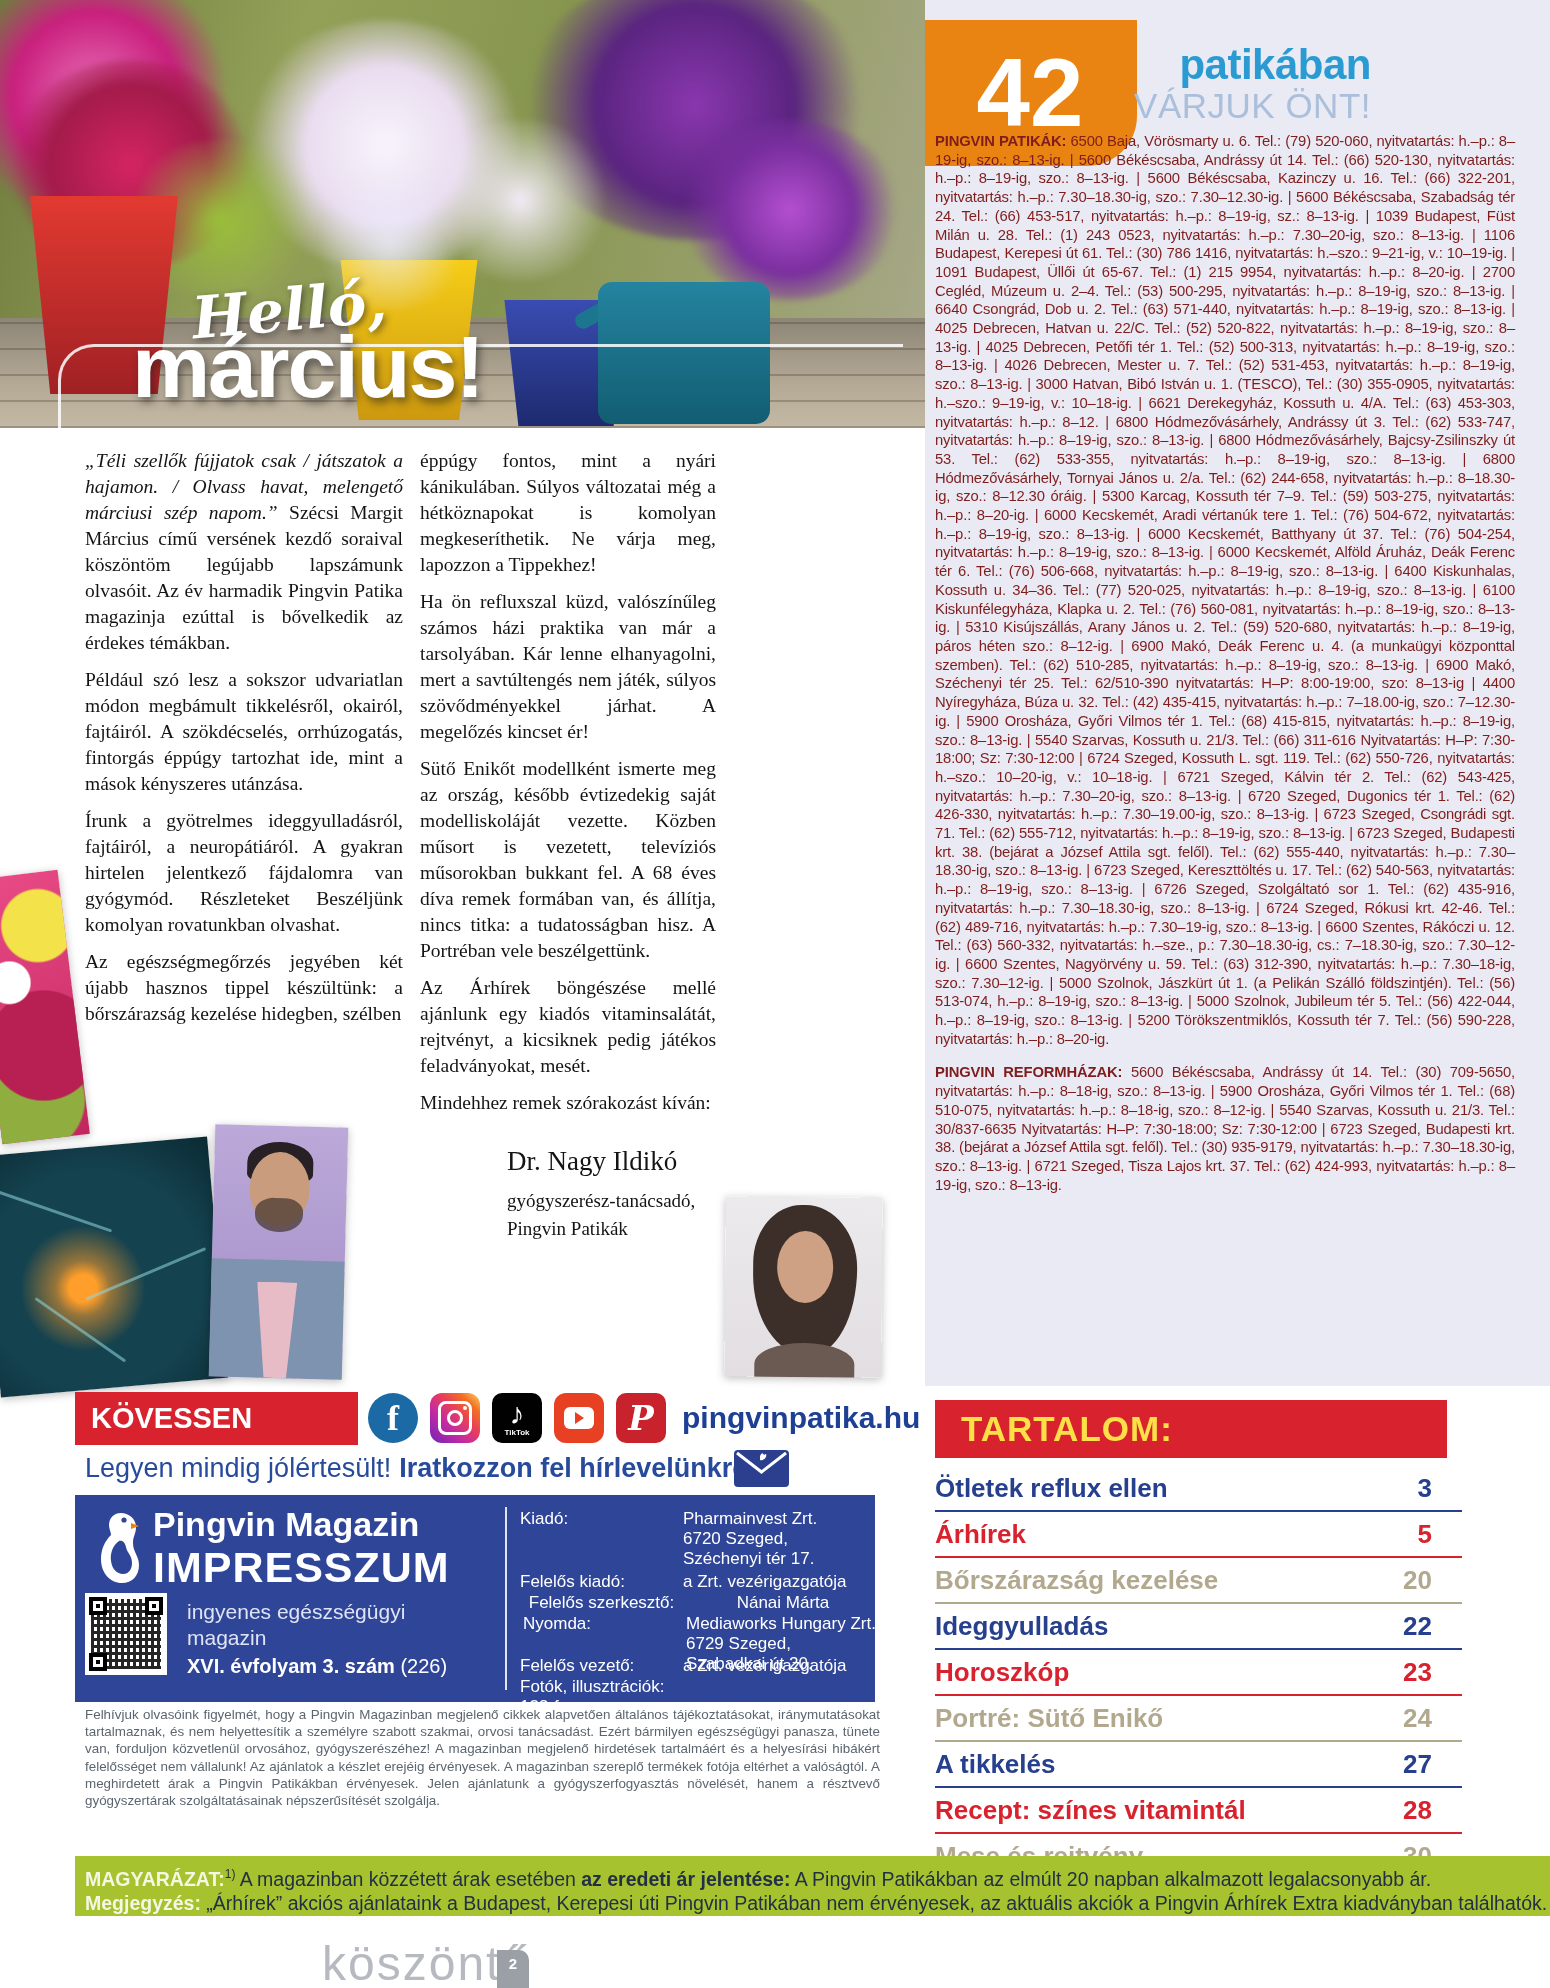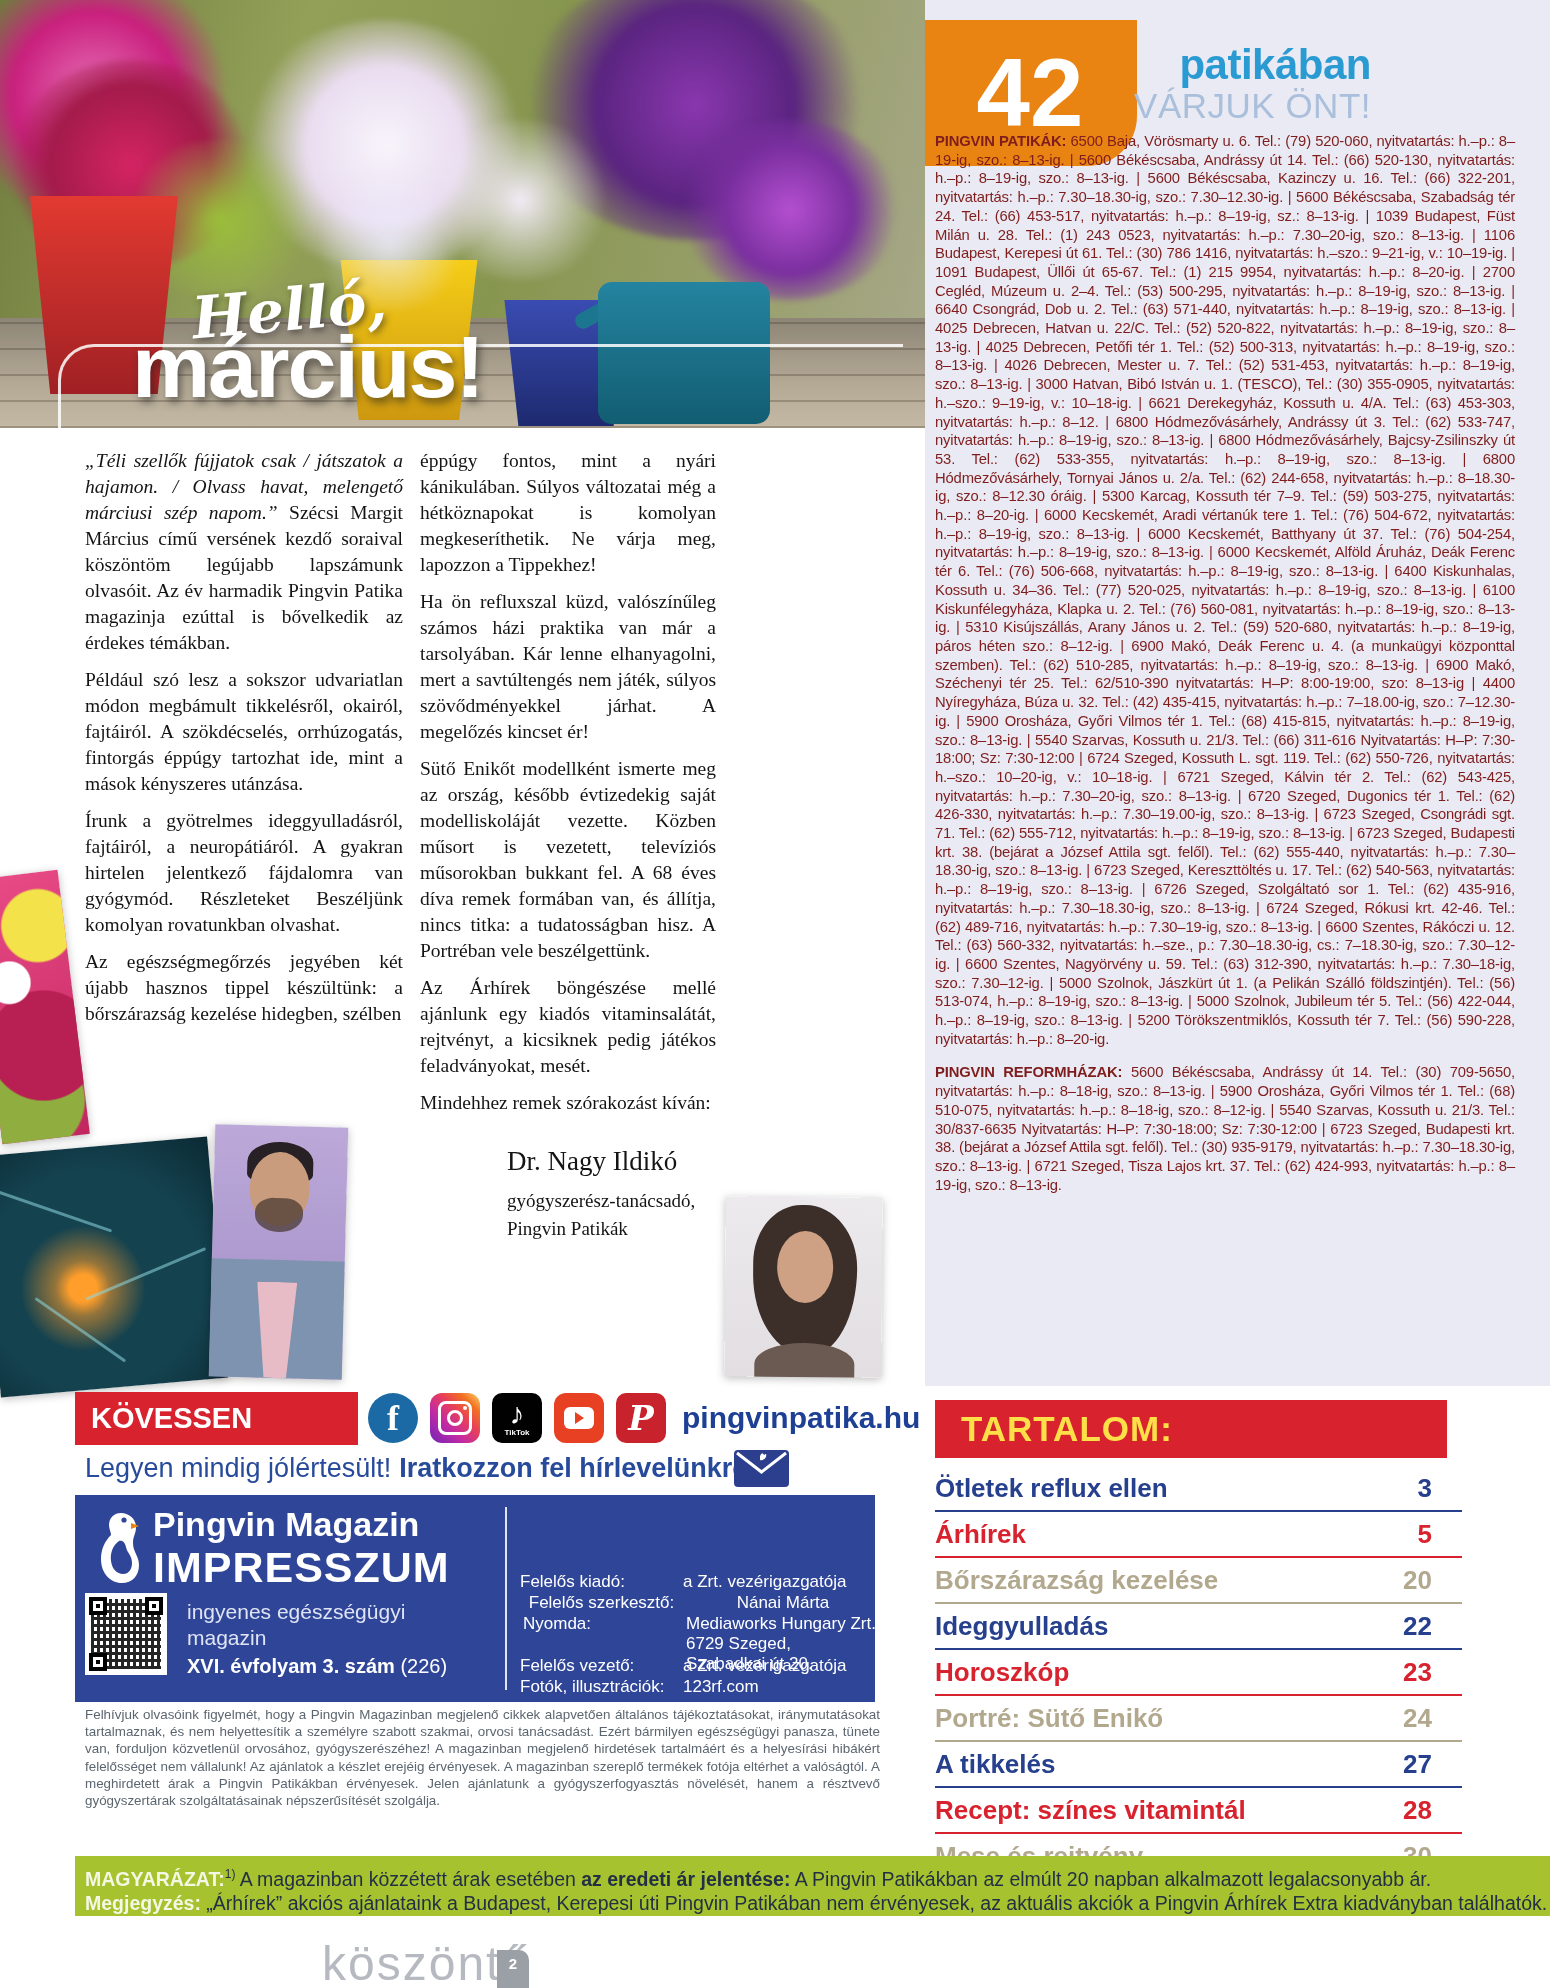--- a/index.html
+++ b/index.html
@@ -142,21 +142,21 @@
   .finder:after{content:"";position:absolute;left:3px;top:3px;width:4px;height:4px;background:#000;}
   #f1{left:4px;top:4px;} #f2{right:4px;top:4px;} #f3{left:4px;bottom:4px;}
   #imp-tag{position:absolute;left:112px;top:104px;font-size:21px;color:#dfe4f4;line-height:26px;}
   #imp-issue{position:absolute;left:112px;top:160px;font-size:20px;}
   #imp-divider{position:absolute;left:430px;top:12px;width:2px;height:183px;background:rgba(255,255,255,.85);}
   .imp-row{position:absolute;display:flex;font-size:17px;line-height:20px;}
   .imp-label{width:163px;}
   .imp-value{width:200px;white-space:pre-line;}
   #imp-r0{left:445px;top:14px;} #imp-r1{left:445px;top:77px;} #imp-r2{left:445px;top:98px;text-align:center;}
   #imp-r3{left:448px;top:119px;} #imp-r4{left:445px;top:182px;}
-  #imp-r5{left:445px;top:182px;}
+  #imp-r5{left:445px;top:182px;flex-direction:column;}
   
   #imp-r4{top:161px;}
 
   
   #disclaimer{left:85px;top:1706px;width:795px;font-size:13.4px;line-height:17.2px;color:#5c6670;text-align:justify;}
 
   
   #explain-bar{left:75px;top:1856px;width:1475px;height:60px;background:#a6c22f;color:#233044;
       font-size:19.5px;line-height:24px;padding:6px 0 0 10px;box-sizing:border-box;}
   #explain-bar .wlabel{color:#f4f7e2;font-weight:bold;}
@@ -343,20 +343,26 @@
     <div id="imp-qr">
       <div class="qr-noise"></div>
       <div class="finder" id="f1"></div>
         <div class="finder" id="f2"></div>
         <div class="finder" id="f3"></div>
     </div>
     <div id="imp-tag" style="white-space:pre-line;">ingyenes egészségügyi
 magazin</div>
     <div id="imp-issue"><b>XVI. évfolyam 3. szám</b><span> (226)</span></div>
     <div id="imp-divider"></div>
+    <div class="imp-row" id="imp-r0">
+        <span class="imp-label">Kiadó:</span>
+        <span class="imp-value">Pharmainvest Zrt.
+6720 Szeged,
+Széchenyi tér 17.</span>
+      </div>
     <div class="imp-row" id="imp-r1">
         <span class="imp-label">Felelős kiadó:</span>
         <span class="imp-value">a Zrt. vezérigazgatója</span>
       </div>
     <div class="imp-row" id="imp-r2">
         <span class="imp-label">Felelős szerkesztő:</span>
         <span class="imp-value">Nánai Márta</span>
       </div>
     <div class="imp-row" id="imp-r3">
         <span class="imp-label">Nyomda:</span>

